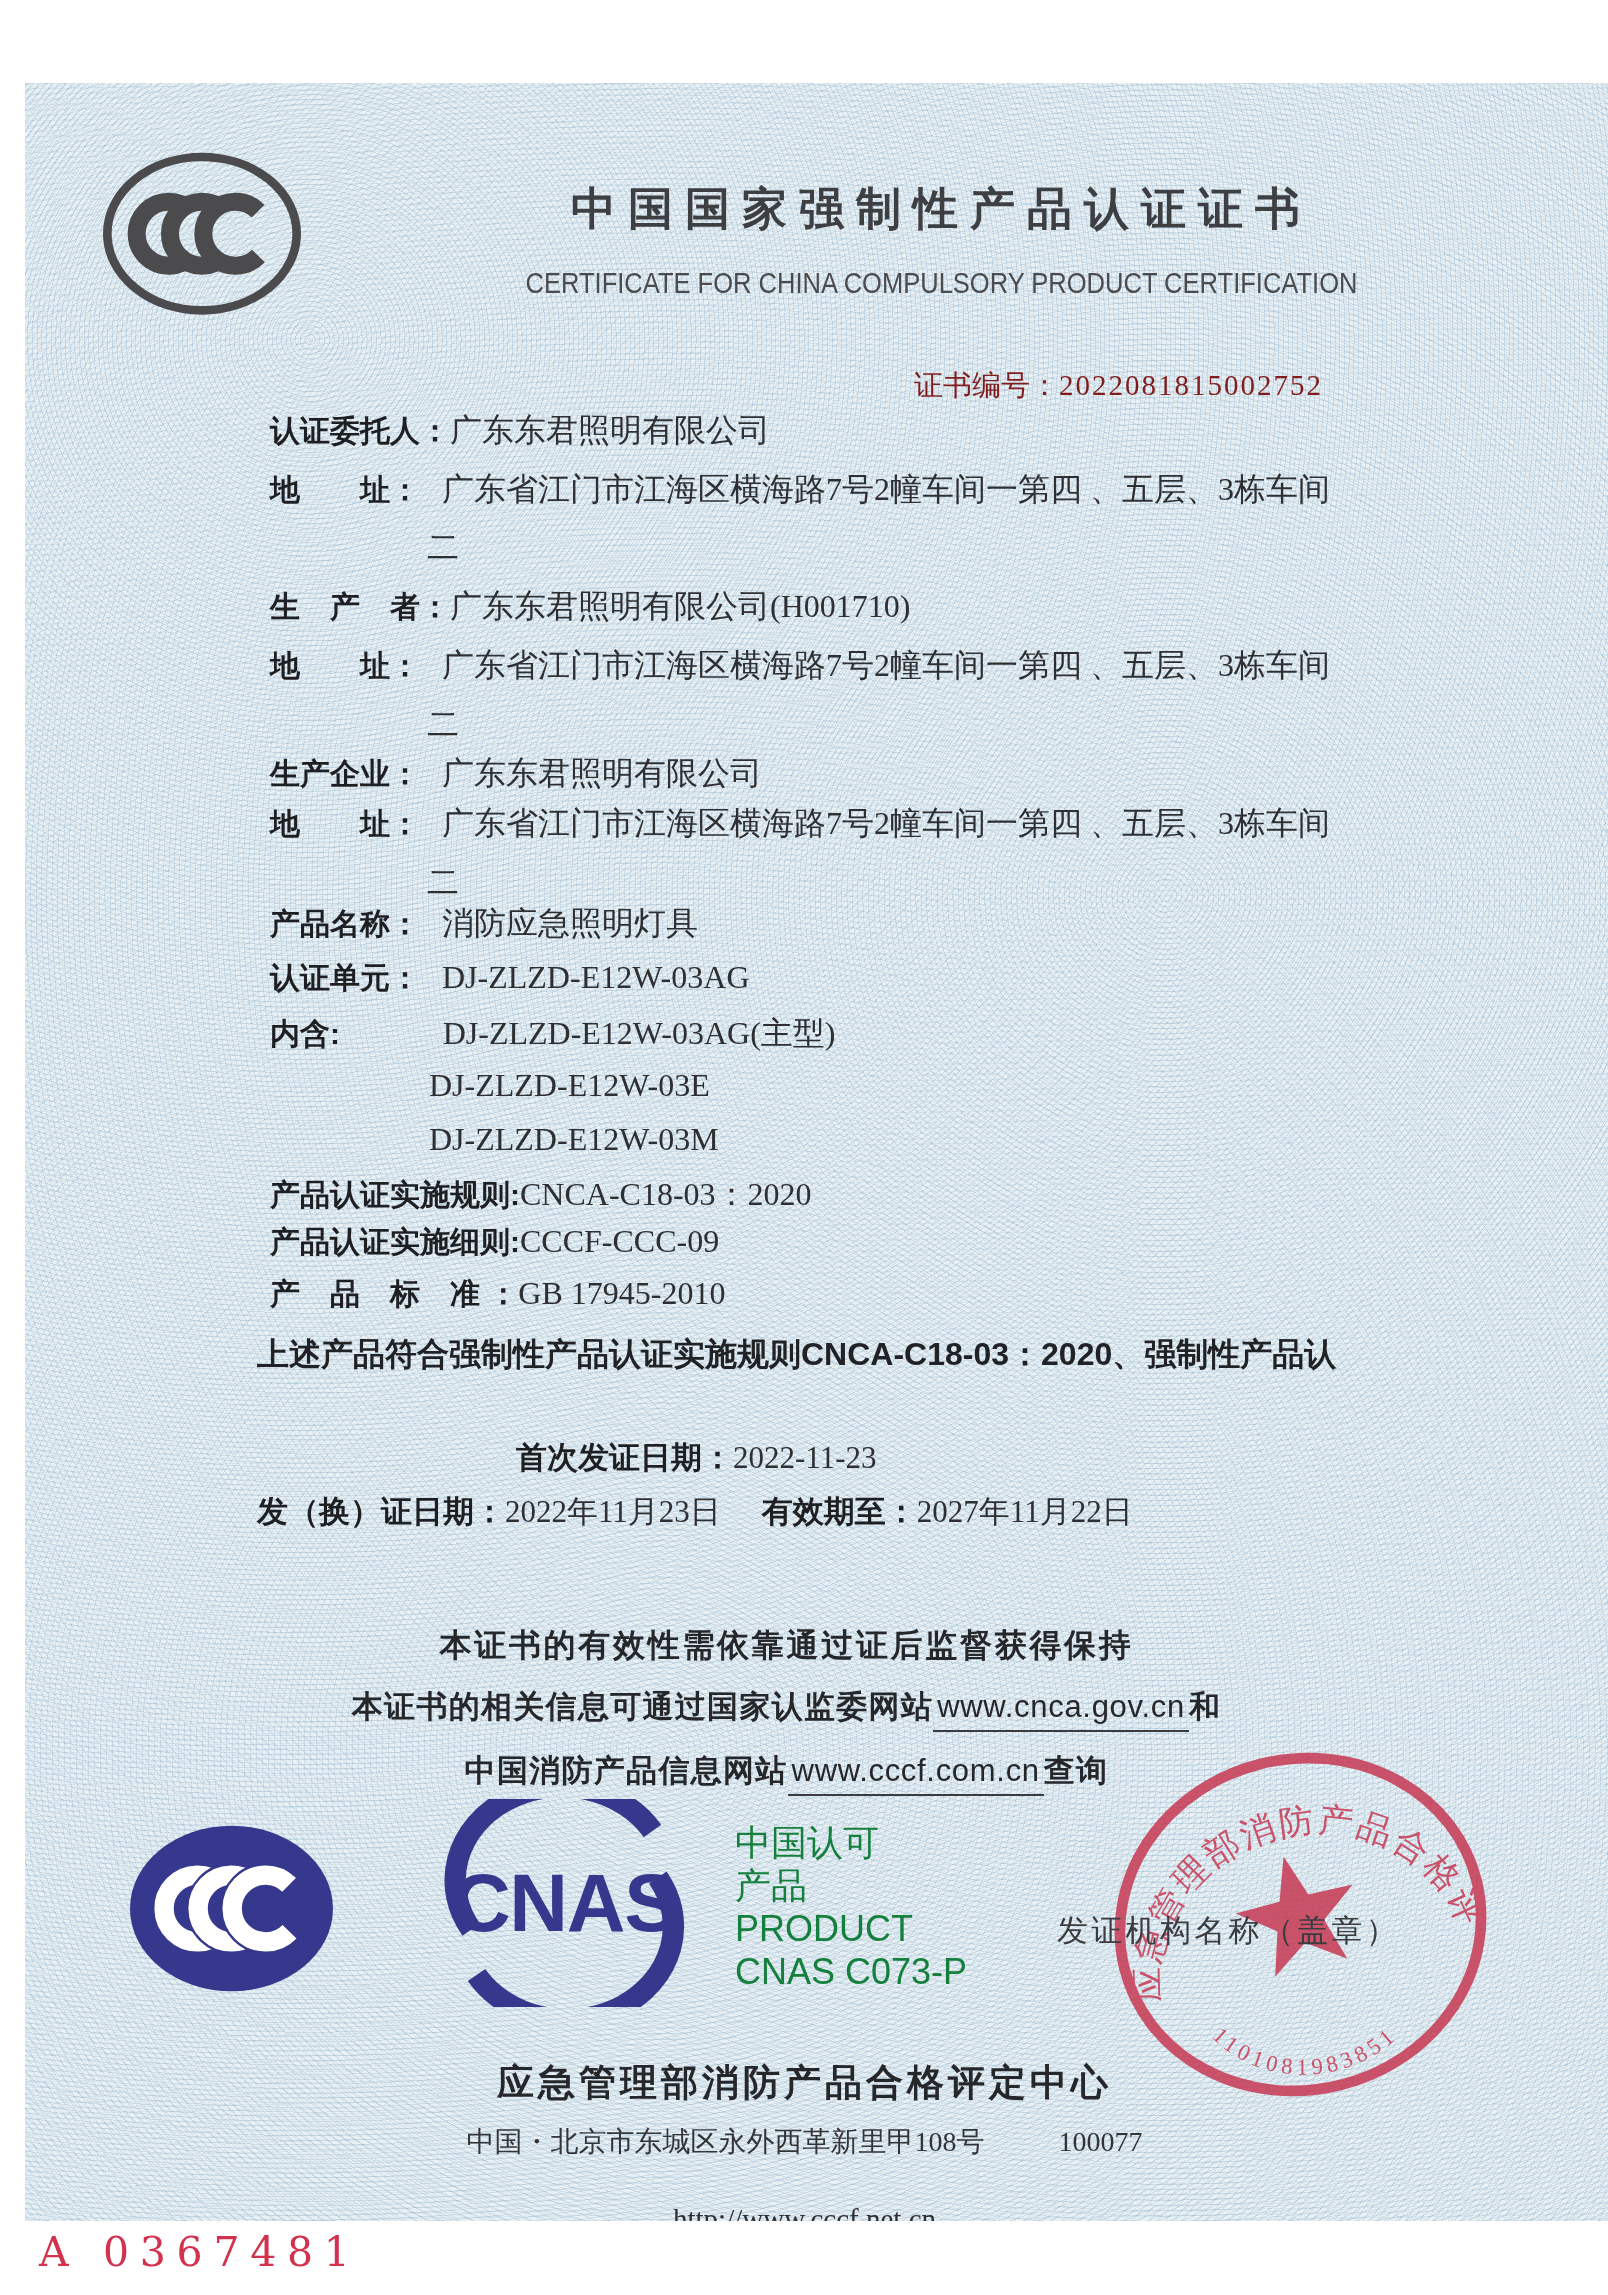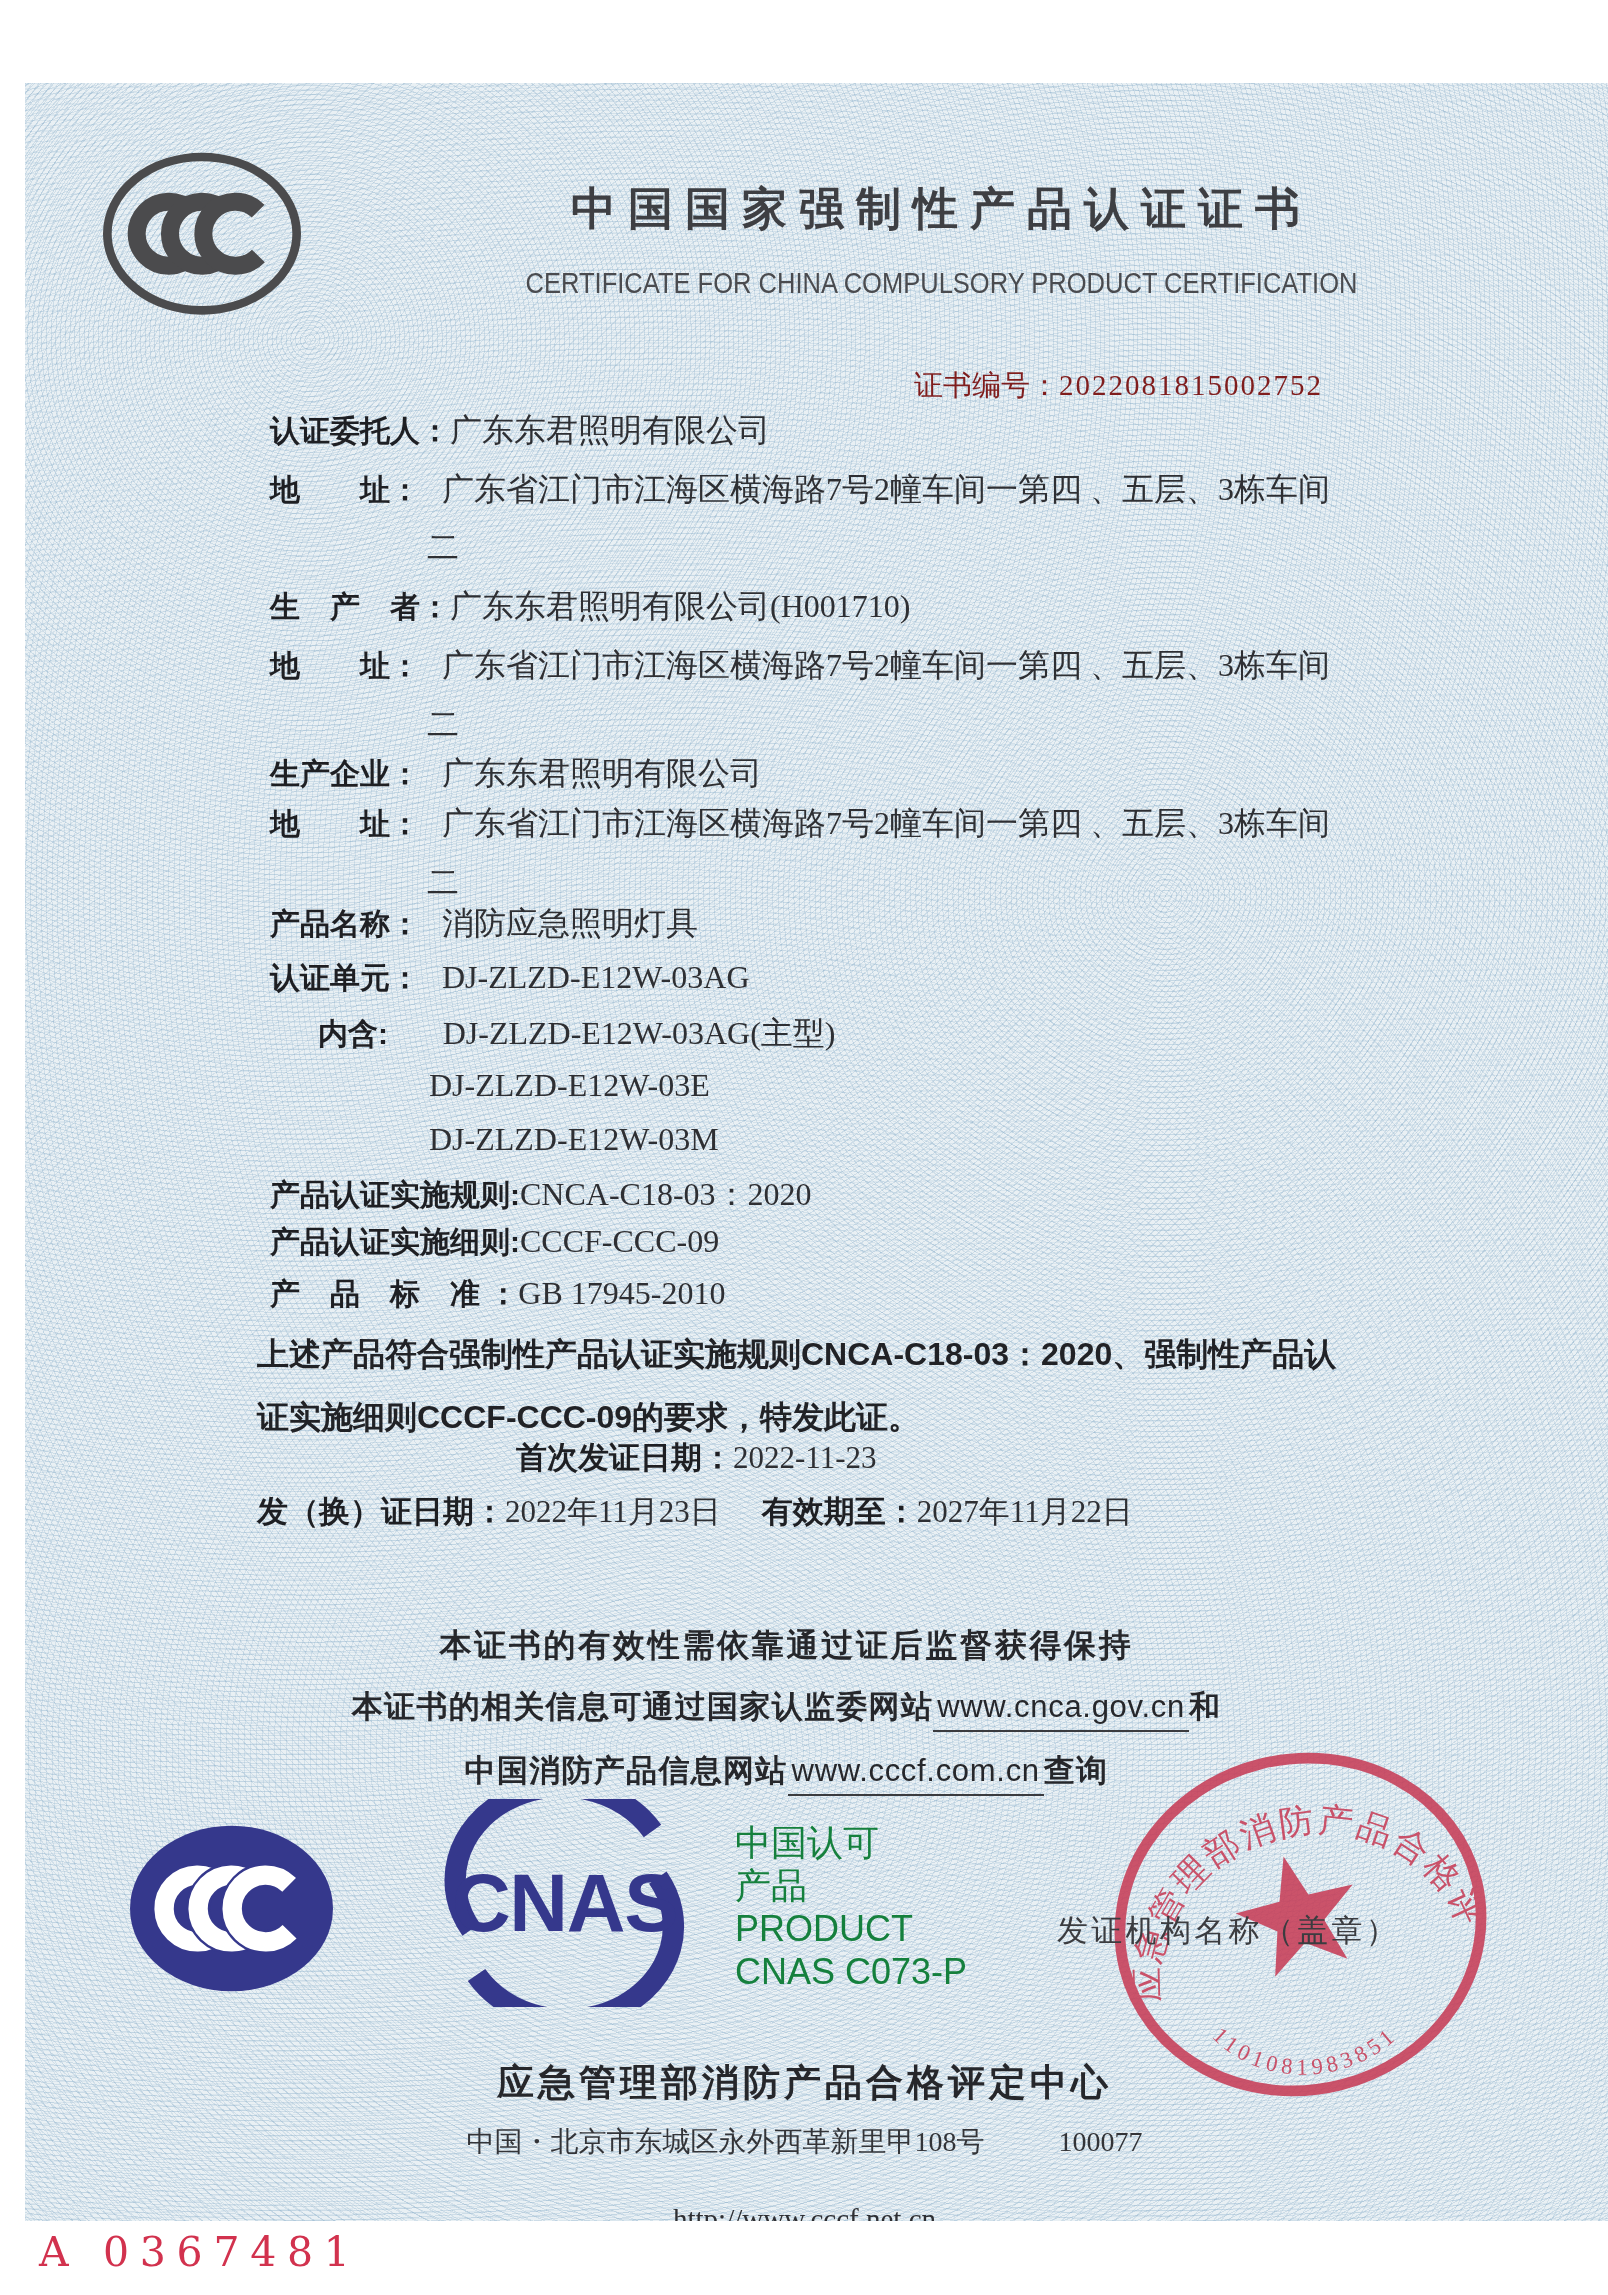--- a/index.html
+++ b/index.html
@@ -33,21 +33,21 @@
     white-space:nowrap;
   }
   .certno{left:914px;top:366px;font-size:29px;color:#7f1d1d;}
   .certno .cl{font-family:"Liberation Sans","DejaVu Sans",sans-serif;font-weight:500;}
   .certno .cv{font-family:"Liberation Serif","DejaVu Serif",serif;letter-spacing:2px;}
   .row{left:270px;white-space:nowrap;}
   .lbl{
     display:inline-block;min-width:172px;
     font-weight:bold;font-size:30px;color:#1e1f23;vertical-align:baseline;
   }
-  .lbl.r{text-align:center;padding-right:6.7px;min-width:166px;}
+  .lbl.r{text-align:left;padding-right:6.7px;min-width:166px;}
   .val{
     font-size:32px;color:#2e2f33;
     font-family:"Liberation Serif","DejaVu Serif",serif;
   }
   .cont{left:427px;font-size:32px;color:#2e2f33;font-family:"Liberation Serif","DejaVu Serif",serif;}
   .indent-val{left:429px;}
   .para{left:257px;width:1122px;font-size:32px;font-weight:bold;color:#212226;}
   .dates .lbl2{font-weight:bold;font-size:31px;color:#1e1f23;}
   .dates .dv{font-size:31px;font-family:"Liberation Serif","DejaVu Serif",serif;color:#2e2f33;}
   .center-line{left:0;width:1573px;text-align:center;}
@@ -135,21 +135,20 @@
     <span class="lbl">产品认证实施规则:</span><span class="val">CNCA-C18-03：2020</span>
   </div>
   <div class="abs row" style="top:1222px">
     <span class="lbl">产品认证实施细则:</span><span class="val">CCCF-CCC-09</span>
   </div>
   <div class="abs row" style="top:1274px">
     <span class="lbl">产　品　标　准 ：</span><span class="val">GB 17945-2010</span>
   </div>
 
   <div class="abs para" style="top:1333px">上述产品符合强制性产品认证实施规则CNCA-C18-03：2020、强制性产品认</div>
-  <div class="abs para" style="top:1396px">证实施细则CCCF-CCC-09的要求，特发此证。</div>
 
   <div class="abs dates" style="left:516px;top:1437px">
     <span class="lbl2">首次发证日期：</span><span class="dv">2022-11-23</span>
   </div>
   <div class="abs dates" style="left:257px;top:1491px">
     <span class="lbl2">发（换）证日期：</span><span class="dv">2022年11月23日</span>
     <span style="display:inline-block;width:35px"></span>
     <span class="lbl2">有效期至：</span><span class="dv">2027年11月22日</span>
   </div>
 

